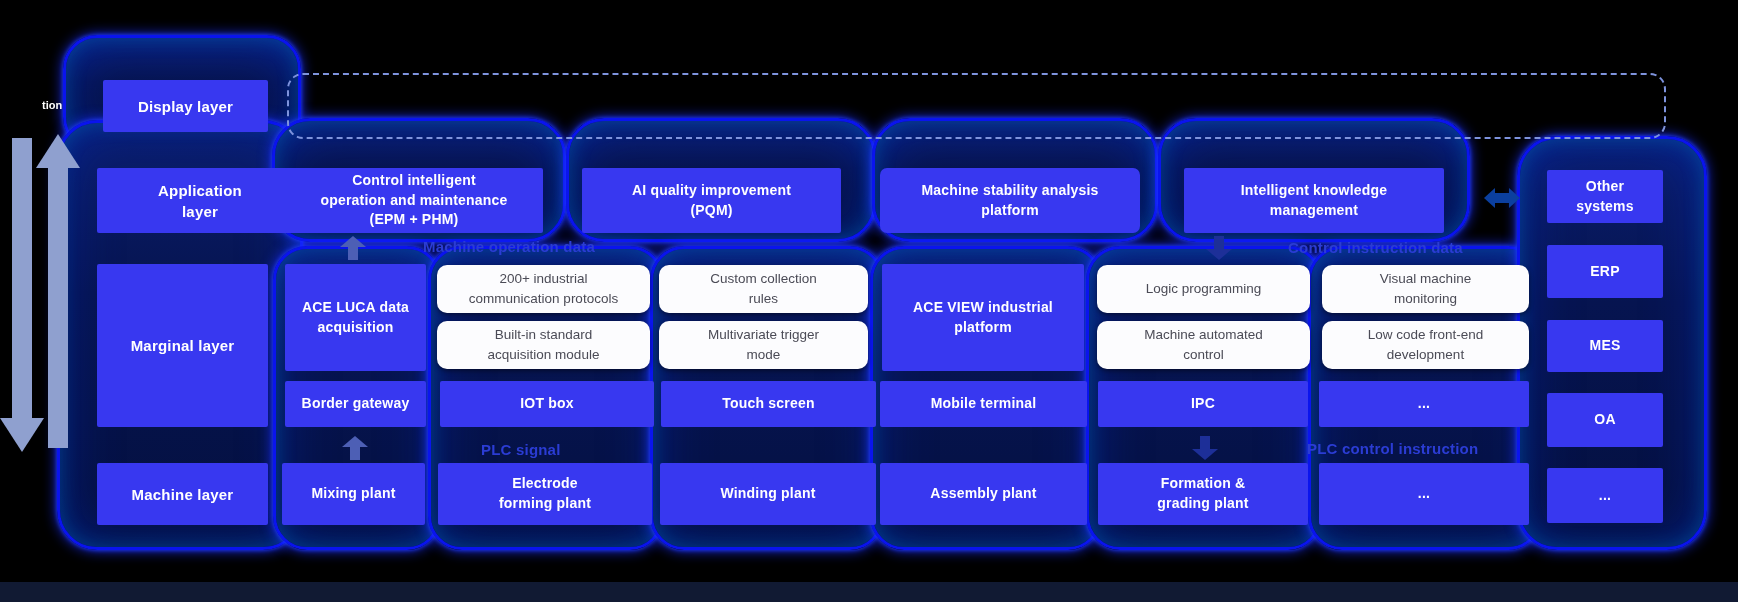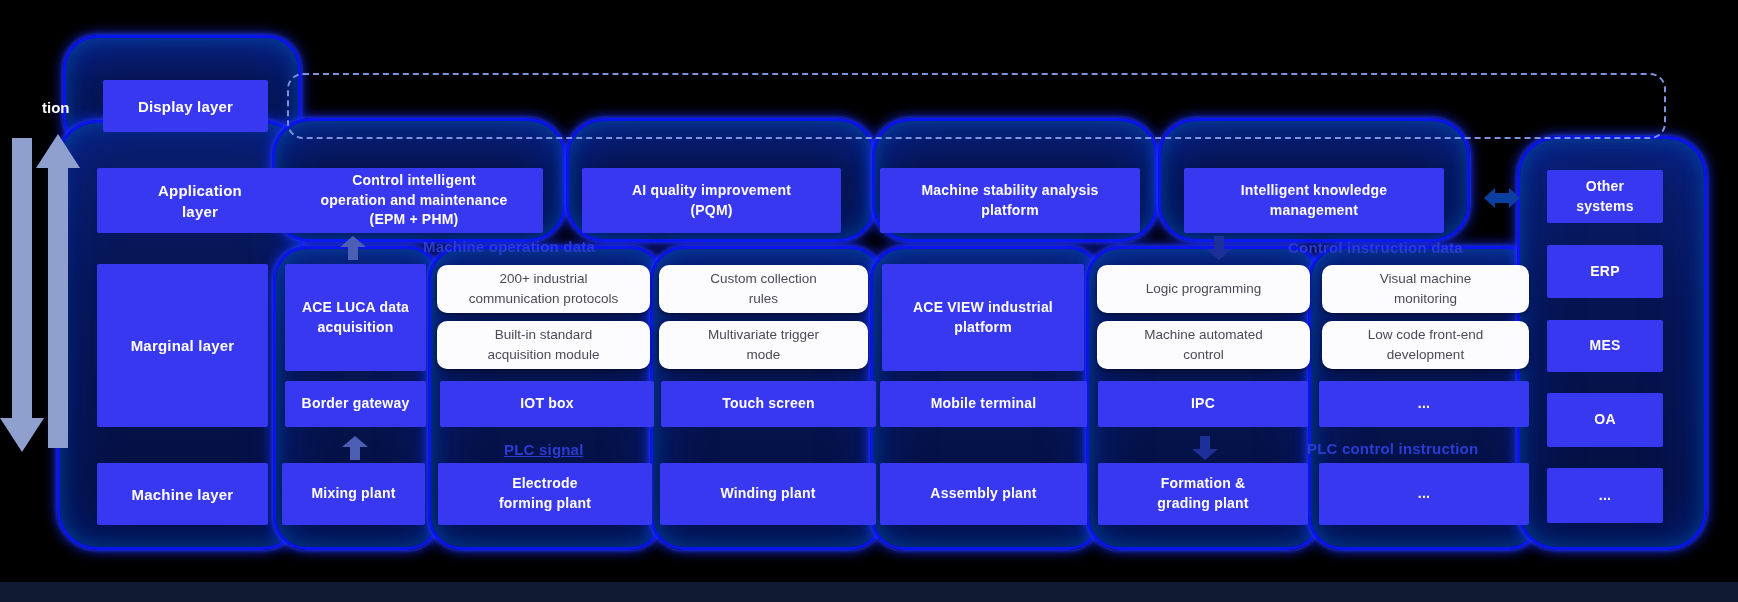--- a/index.html
+++ b/index.html
@@ -28,21 +28,21 @@
     position:absolute;background:#fcfcfe;color:#4b4b56;font-weight:400;
     display:flex;align-items:center;justify-content:center;text-align:center;
     font-size:13.5px;line-height:1.45;white-space:pre-line;border-radius:10px;
     box-shadow:0 2px 5px rgba(0,0,0,.45);
   }
   .flow-label{
     position:absolute;color:#2b3cd4;font-weight:700;font-size:15px;
     letter-spacing:.2px;white-space:nowrap;margin-left:20px;
   }
   .clipped{
-    position:absolute;color:#ffffff;font-weight:700;font-size:15px;white-space:nowrap;
+    position:absolute;color:#ffffff;font-weight:700;font-size:11px;white-space:nowrap;
   }
   .dashed-frame{
     position:absolute;border:2px dashed #7e93dd;border-radius:16px;background:transparent;
   }
   .arrow{position:absolute;}
   .bottom-bar{position:absolute;left:0;right:0;bottom:0;height:20px;background:#111a33;}
 </style>
 </head>
 <body>
 
@@ -79,21 +79,21 @@
   <div class="box big" style="left:97px;top:168px;width:206px;height:65px;">Application
 layer</div>
   <div class="box big" style="left:97px;top:264px;width:171px;height:163px;">Marginal layer</div>
   <div class="box big" style="left:97px;top:463px;width:171px;height:62px;">Machine layer</div>
 
   <div class="box" style="left:285px;top:168px;width:258px;height:65px;">Control intelligent
 operation and maintenance
 (EPM + PHM)</div>
   <div class="box" style="left:582px;top:168px;width:259px;height:65px;">AI quality improvement
 (PQM)</div>
-  <div class="box" style="left:880px;top:168px;width:260px;height:65px;">Machine stability analysis
+  <div class="box" style="left:880px;top:168px;width:260px;height:65px;border-radius:7px;">Machine stability analysis
 platform</div>
   <div class="box" style="left:1184px;top:168px;width:260px;height:65px;">Intelligent knowledge
 management</div>
 
   <svg class="arrow" style="left:1484px;top:186px;" width="36" height="24" viewBox="0 0 36 24">
     <polygon points="0,12 11,2 11,22" fill="#0b3f9f"></polygon>
     <rect x="10" y="7" width="16" height="10" fill="#0b3f9f"></rect>
     <polygon points="36,12 25,2 25,22" fill="#0b3f9f"></polygon>
   </svg>
 
@@ -132,21 +132,21 @@
   <div class="box" style="left:440px;top:381px;width:214px;height:46px;">IOT box</div>
   <div class="box" style="left:661px;top:381px;width:215px;height:46px;">Touch screen</div>
   <div class="box" style="left:880px;top:381px;width:207px;height:46px;">Mobile terminal</div>
   <div class="box" style="left:1098px;top:381px;width:210px;height:46px;">IPC</div>
   <div class="box" style="left:1319px;top:381px;width:210px;height:46px;">...</div>
 
   <svg class="arrow" style="left:342px;top:436px;" width="26" height="24" viewBox="0 0 26 24">
     <polygon points="0,11 26,11 13,0" fill="#4d5fb5"></polygon>
       <rect x="8" y="10" width="10" height="14" fill="#4d5fb5"></rect>
   </svg>
-  <div class="flow-label" style="left:484px;top:441px;text-decoration:underline;">PLC signal</div>
+  <div class="flow-label" style="left:461px;top:441px;">PLC signal</div>
   <svg class="arrow" style="left:1192px;top:436px;" width="26" height="24" viewBox="0 0 26 24">
     <rect x="8" y="0" width="10" height="14" fill="#1d2f98"></rect>
       <polygon points="0,13 26,13 13,24" fill="#1d2f98"></polygon>
   </svg>
   <div class="flow-label" style="left:1287px;top:440px;">PLC control instruction</div>
 
   <div class="box" style="left:282px;top:463px;width:143px;height:62px;">Mixing plant</div>
   <div class="box" style="left:438px;top:463px;width:214px;height:62px;">Electrode
 forming plant</div>
   <div class="box" style="left:660px;top:463px;width:216px;height:62px;">Winding plant</div>

